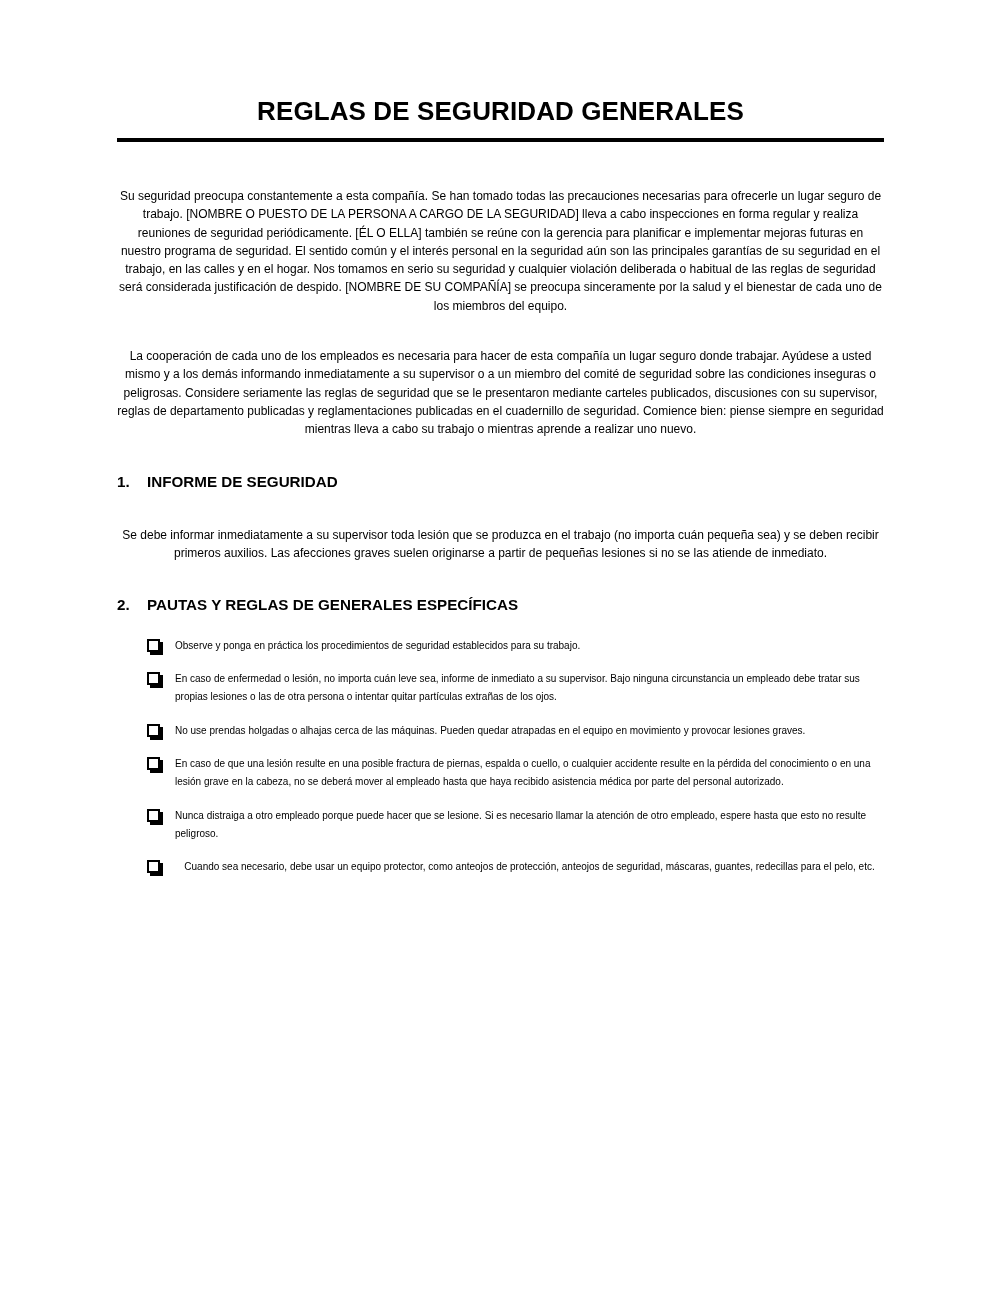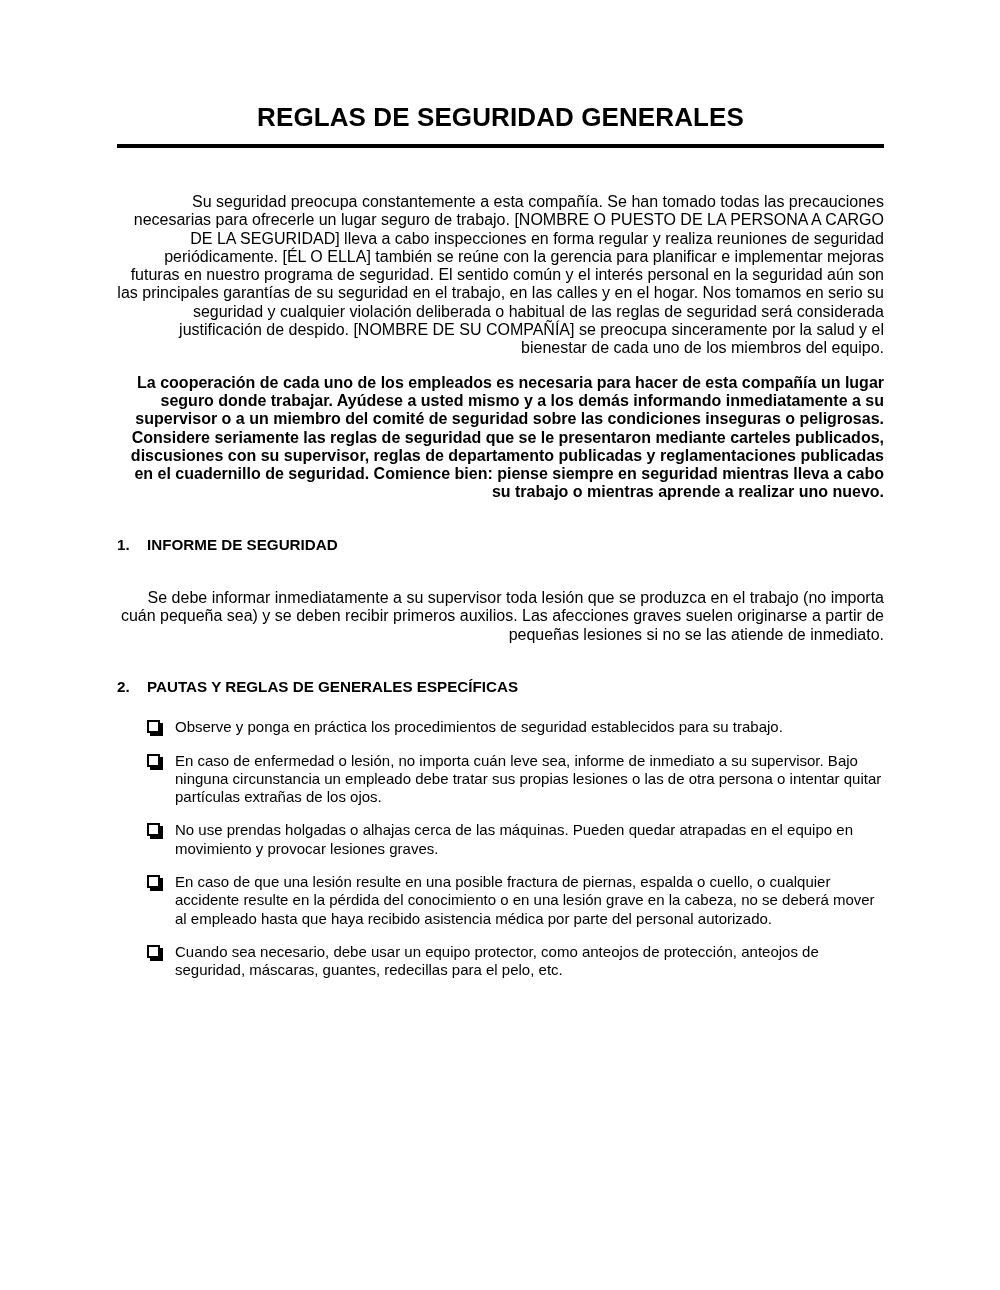--- a/index.html
+++ b/index.html
@@ -29,48 +29,48 @@
   
   .content {
     position: absolute;
     left: 117px;
     top: 0;
     width: 767px;
   }
 
   
   .doc-title {
-    margin: 12px;
+    margin: 6px;
     padding-top: 90px;
     font-size: 26px;
     font-weight: bold;
     line-height: 30px;
     text-align: center;
     letter-spacing: 0.1px;
     white-space: nowrap;
   }
 
   .title-rule {
     margin-top: 12px;
     width: 767px;
     height: 4px;
     background: #000000;
     border: 0;
   }
 
   
   .para {
     margin: 0;
-    font-size: 16px;
+    font-size: 12px;
     line-height: 18.3px;
-    text-align: right;
+    text-align: center;
   }
 
   .para-intro-1 { margin-top: 45px; }
-  .para-intro-2 { margin-top: 16px; font-weight: bold; }
+  .para-intro-2 { margin-top: 32px; }
 
   
   .section-heading {
     display: flex;
     align-items: flex-start;
     font-size: 15.2px;
     font-weight: bold;
     line-height: 18.3px;
     margin-top: 34px;
   }
@@ -95,25 +95,25 @@
     list-style: none;
     margin: 0;
     padding: 0;
     margin-top: 22px;
   }
 
   .check-item {
     position: relative;
     padding-left: 58px;
     margin-bottom: 15px;
-    font-size: 15px;
+    font-size: 10px;
     line-height: 18.3px;
   }
 
-  .check-item:last-child { margin-bottom: 0; }
+  .check-item:last-child { margin-bottom: 0; text-align: center; }
 
   .check-box-icon {
     position: absolute;
     left: 30px;
     top: 2px;
     width: 13px;
     height: 13px;
     border: 2px solid #000000;
     background: #ffffff;
     box-sizing: border-box;
@@ -159,18 +159,22 @@
       <li class="check-item">
         <span class="check-box-icon"></span>
         <span>No use prendas holgadas o alhajas cerca de las máquinas. Pueden quedar atrapadas en el equipo en movimiento y provocar lesiones graves.</span>
       </li>
       <li class="check-item">
         <span class="check-box-icon"></span>
         <span>En caso de que una lesión resulte en una posible fractura de piernas, espalda o cuello, o cualquier accidente resulte en la pérdida del conocimiento o en una lesión grave en la cabeza, no se deberá mover al empleado hasta que haya recibido asistencia médica por parte del personal autorizado.</span>
       </li>
       <li class="check-item">
         <span class="check-box-icon"></span>
+        <span>Nunca distraiga a otro empleado porque puede hacer que se lesione. Si es necesario llamar la atención de otro empleado, espere hasta que esto no resulte peligroso.</span>
+      </li>
+      <li class="check-item">
+        <span class="check-box-icon"></span>
         <span>Cuando sea necesario, debe usar un equipo protector, como anteojos de protección, anteojos de seguridad, máscaras, guantes, redecillas para el pelo, etc.</span>
       </li>
     </ul>
 
   </div>
 </div>
 
 </body></html>

